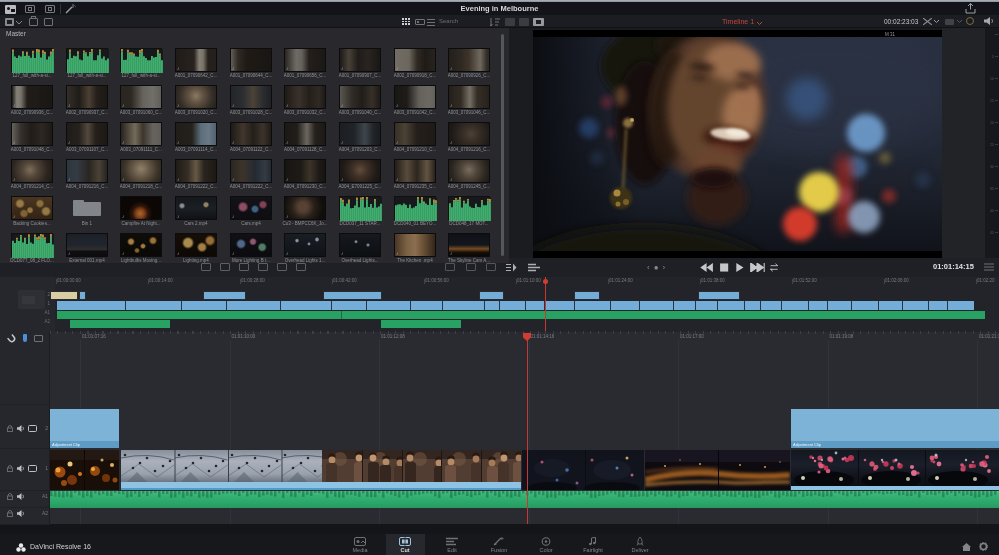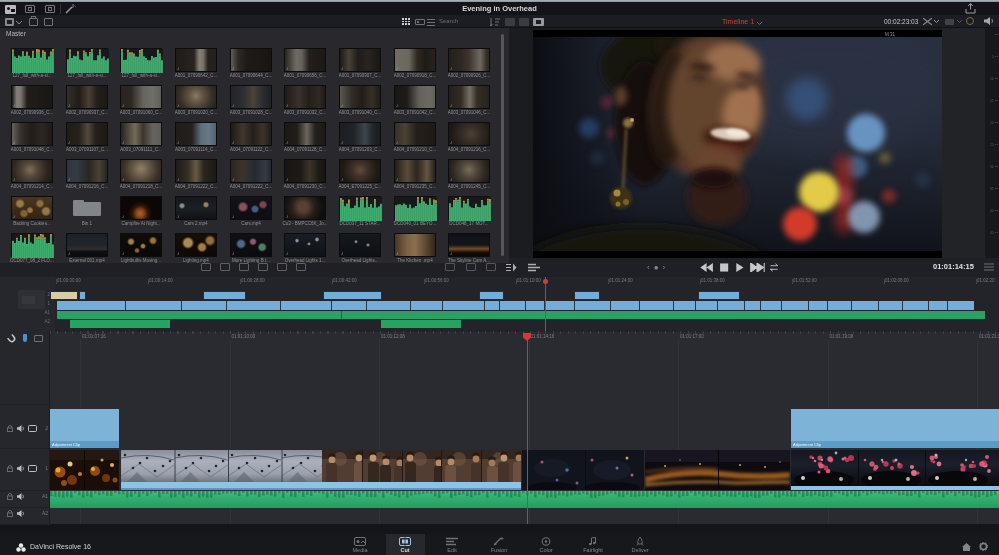--- a/index.html
+++ b/index.html
@@ -19,21 +19,21 @@
 <div class="a" style="left:11px;top:9px;width:4px;height:3px;background:#121419;"></div>
 <div class="a" style="left:25px;top:5px;width:10px;height:8px;border:1px solid #77797d;border-radius:1px;"></div>
 <div class="a" style="left:28px;top:7px;width:4px;height:4px;border:1px solid #77797d;"></div>
 <div class="a" style="left:45px;top:5px;width:10px;height:8px;border:1px solid #77797d;border-radius:1px;"></div>
 <div class="a" style="left:48px;top:7px;width:4px;height:4px;border:1px solid #77797d;"></div>
 <div class="a" style="left:60px;top:4px;width:1px;height:10px;background:#33363b;"></div>
 <svg class="a" style="left:65px;top:4px" width="11" height="10" viewBox="0 0 11 10">
     <path d="M1 9L7 3" stroke="#9a9da1" stroke-width="1.4"></path>
     <path d="M8 0v2M7 3h2M9.5 1.5l1 1" stroke="#9a9da1" stroke-width="0.8"></path>
   </svg>
-<div class="a" style="left:380px;top:4px;width:239px;height:10px;color:#d6d7d9;font-size:7.5px;font-weight:bold;text-align:center;">Evening in Overhead</div>
+<div class="a" style="left:380px;top:4px;width:239px;height:10px;color:#d6d7d9;font-size:7.5px;font-weight:bold;text-align:center;">Evening in Melbourne</div>
 <svg class="a" style="left:965px;top:3px" width="11" height="11" viewBox="0 0 11 11">
     <path d="M1 6v4h9V6" stroke="#9a9da1" fill="none"></path>
     <path d="M5.5 0.5v6M3 3l2.5-2.5L8 3" stroke="#9a9da1" fill="none"></path>
   </svg>
 <div class="a" style="left:5px;top:18px;width:9px;height:8px;background:#85878b;border-radius:1px;"></div>
 <div class="a" style="left:7px;top:20px;width:5px;height:4px;background:#1b1d22;"></div>
 <svg class="a" style="left:16px;top:20px" width="6" height="5">
     <path d="M0 1l3 3 3-3" stroke="#85878b" fill="none"></path>
   </svg>
 <div class="a" style="left:29px;top:18px;width:9px;height:8px;border:1px solid #6f7175;border-radius:1px;"></div>

